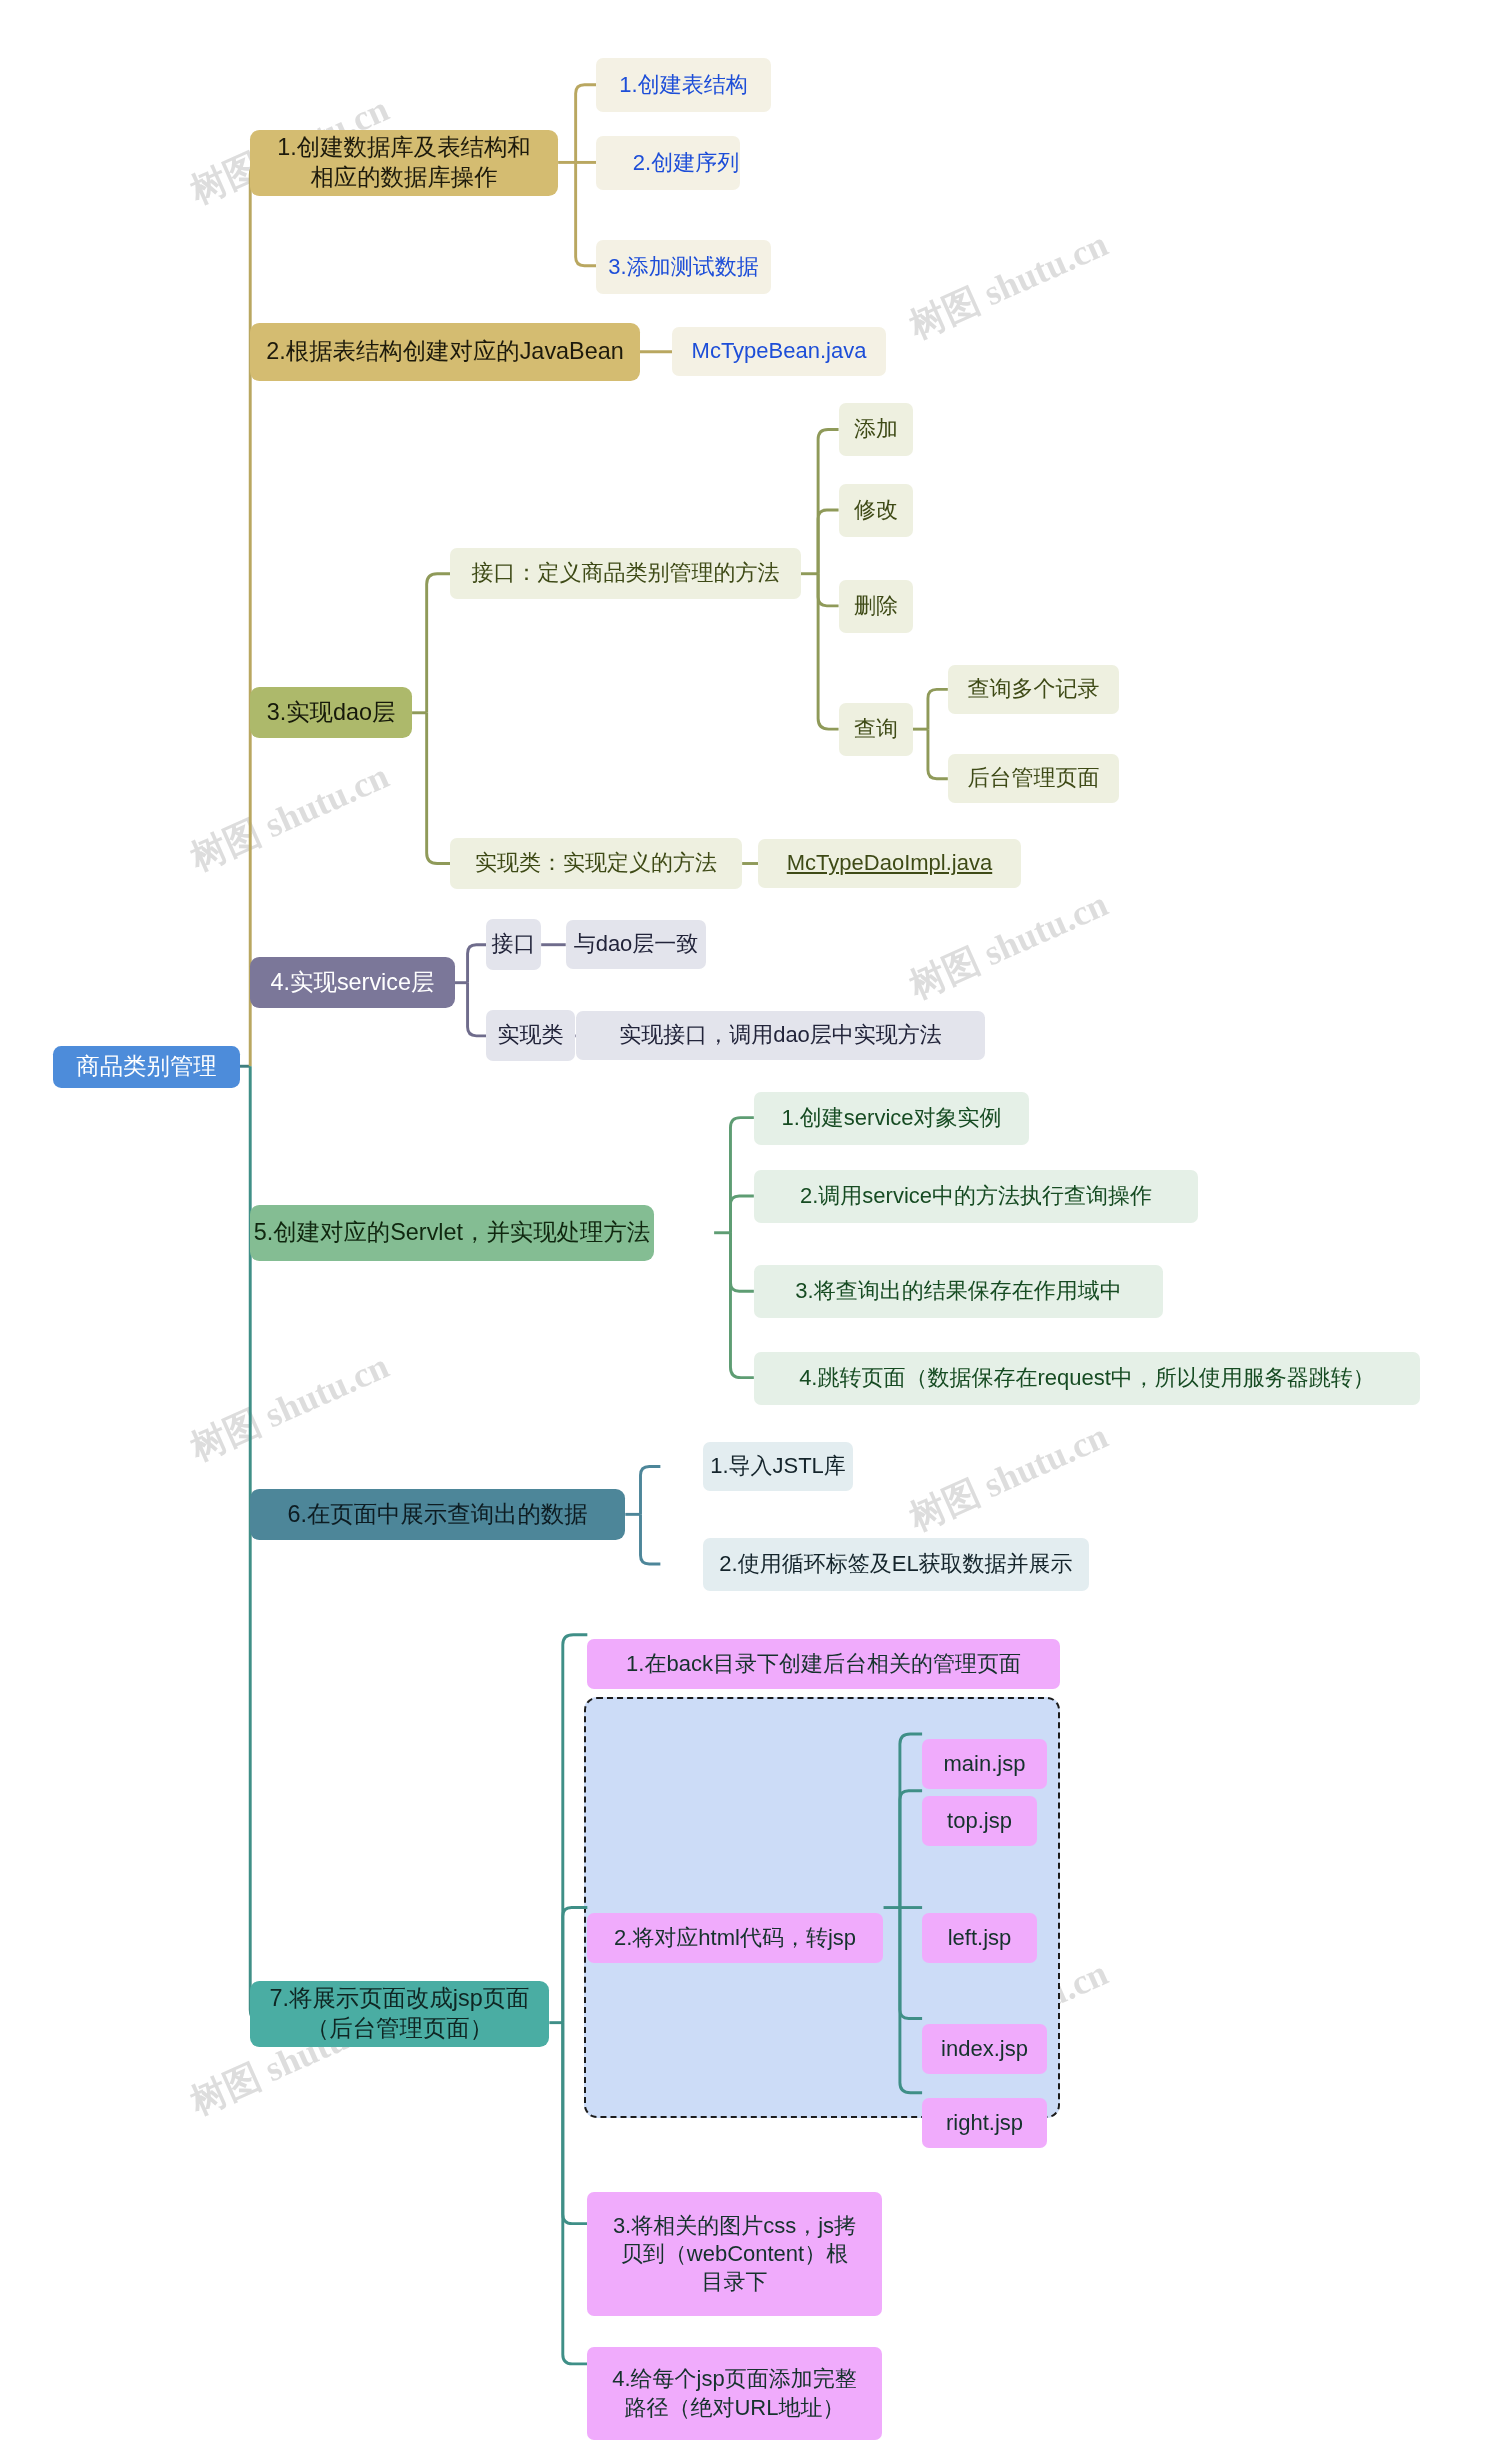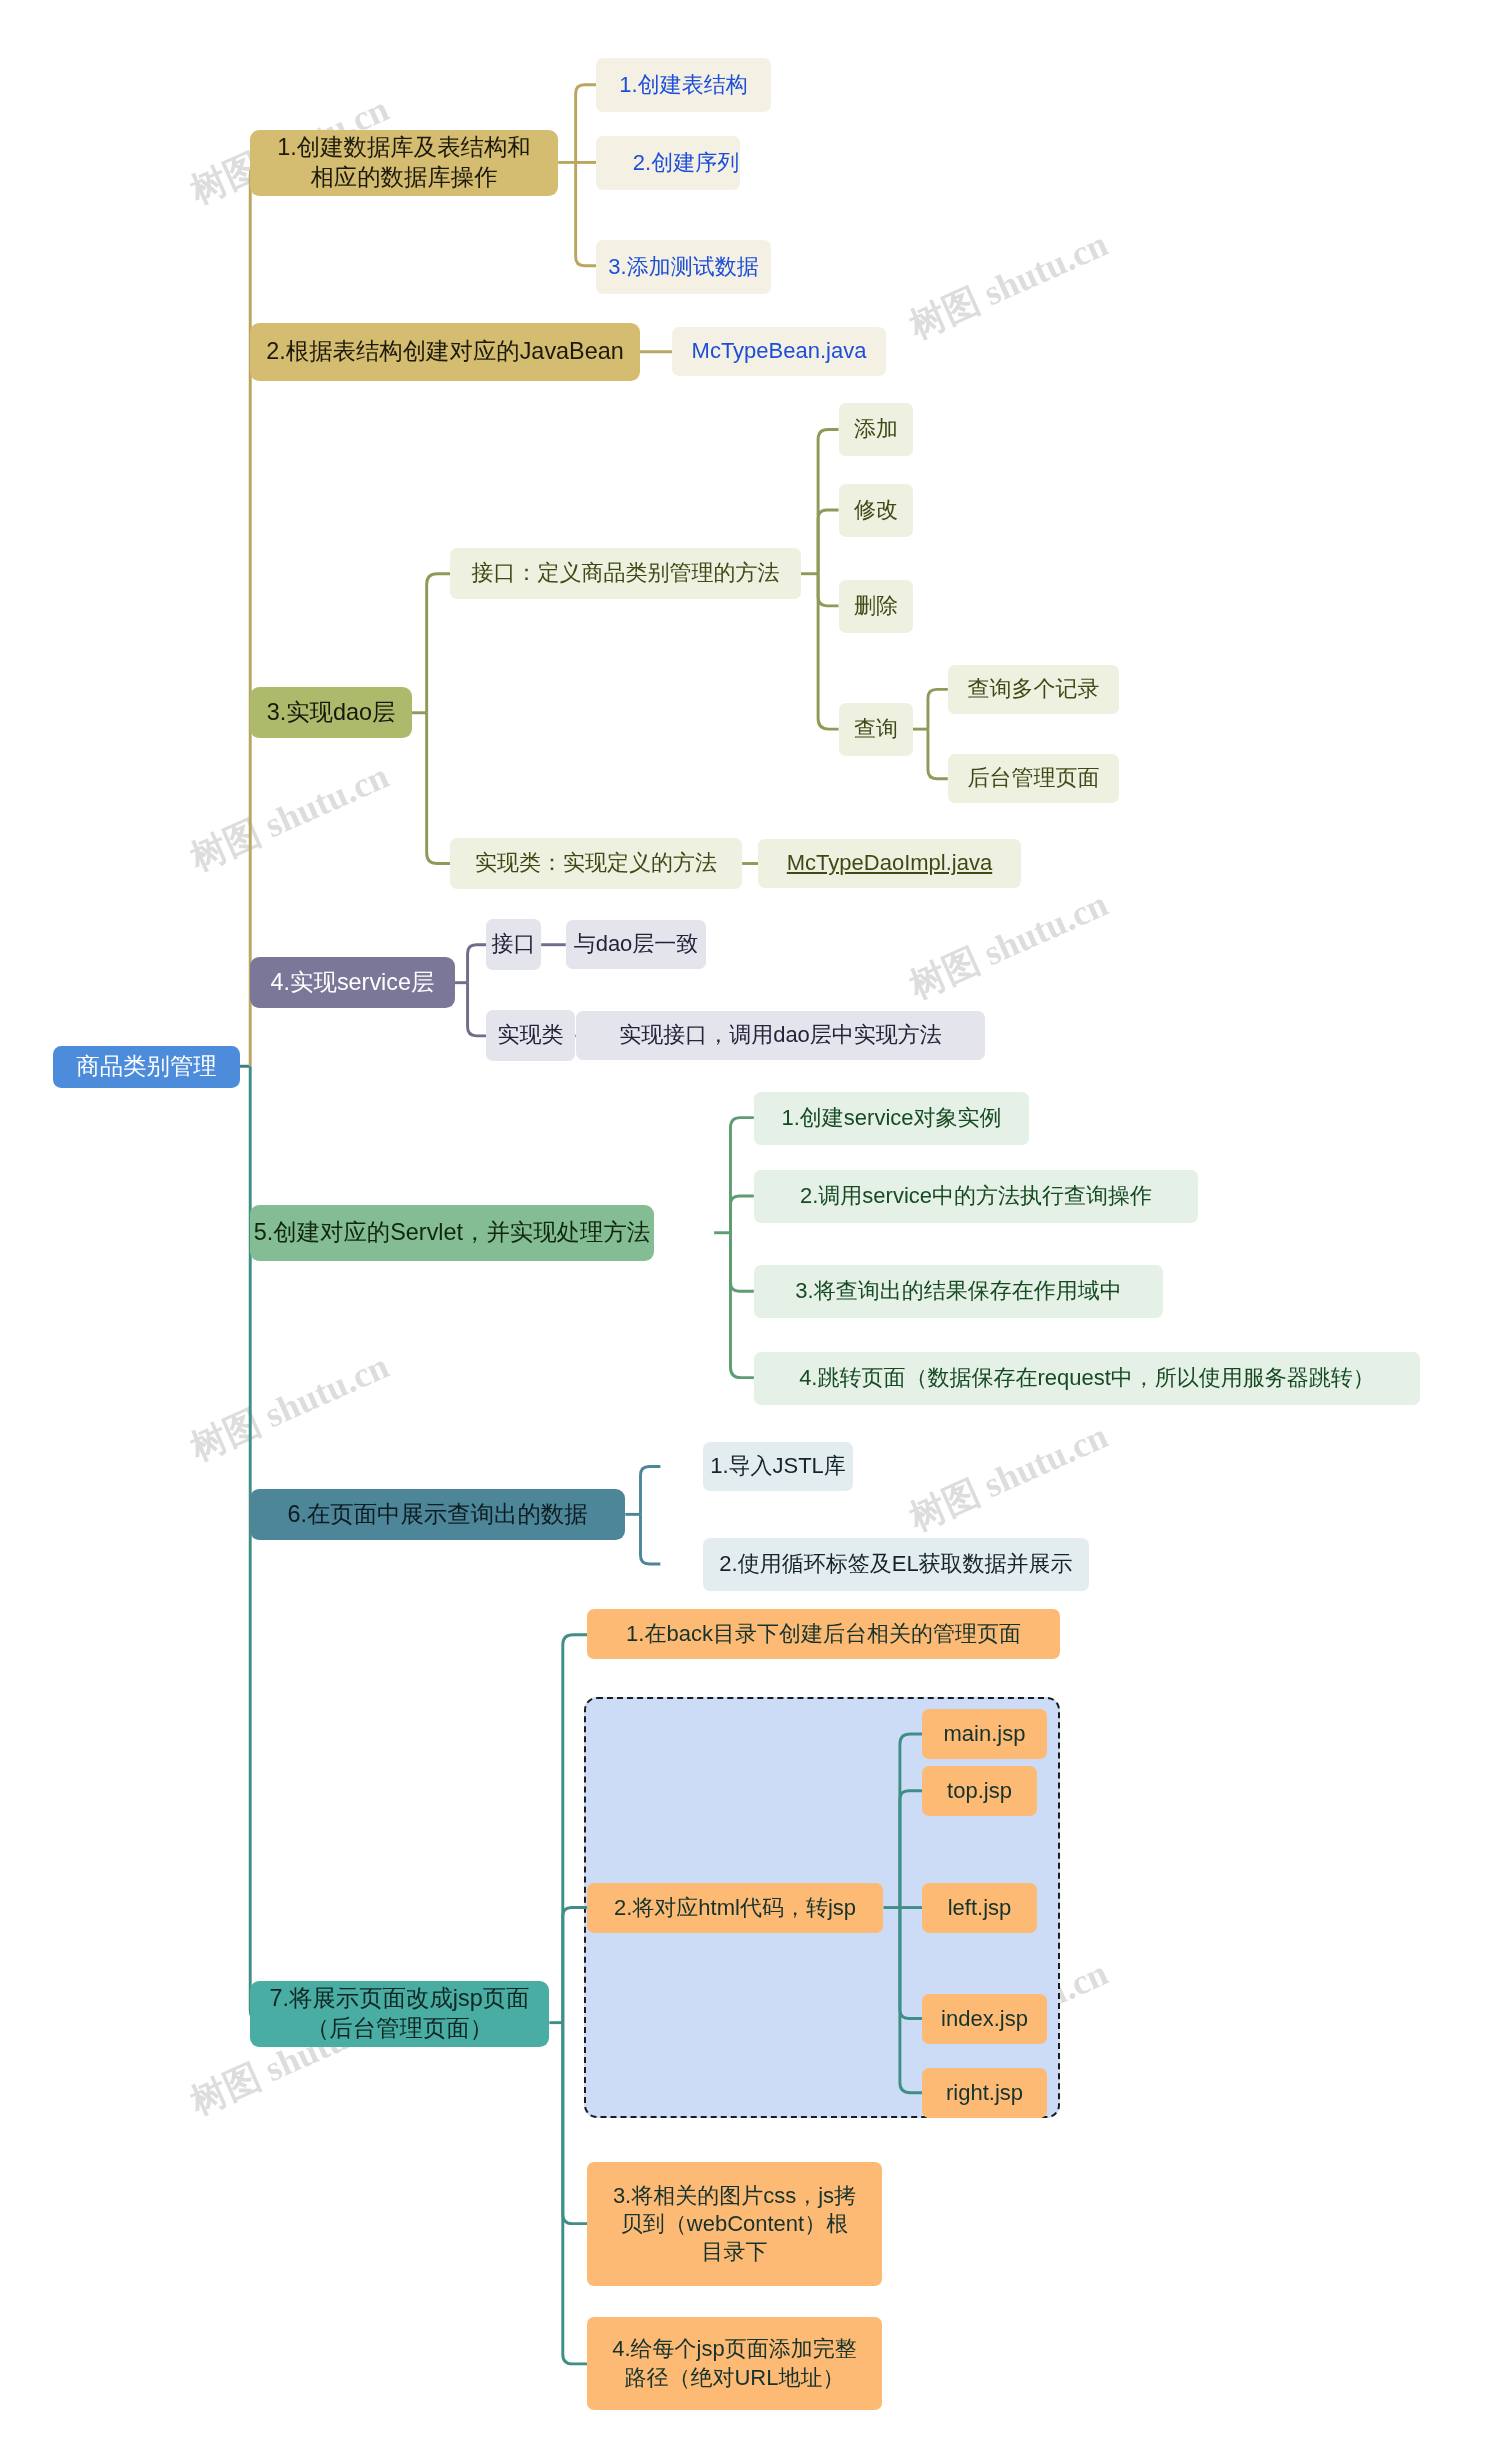--- a/index.html
+++ b/index.html
@@ -30,21 +30,21 @@
   .l1.green{background:#84bd93;color:#10270f;}
   .l1.teal{background:#4d8699;color:#0d1c22;}
   .l1.tealdark{background:#4aada3;color:#0f2623;}
 
   .l2{border-radius:7px;font-size:22px;}
   .l2.cream{background:#f4f1e4;color:#1d4ed8;}
   .l2.olive{background:#eef0e0;color:#3e4a16;}
   .l2.lav{background:#e3e4ec;color:#22243a;}
   .l2.mint{background:#e5f0e7;color:#164b22;}
   .l2.ice{background:#e3edf0;color:#14242b;margin-left:43px;}
-  .l2.pale{background:#fdba74;color:#15322c;}
+  .l2.pale{background:#f0abfc;color:#15322c;margin-top:30px;}
 
   .dashbox{position:absolute;z-index:2;background:#ccdcf7;border:2.9px dashed #1b1b1b;
            border-radius:13px;box-sizing:border-box;}
 </style>
 </head>
 <body>
 
 <div id="canvas">
 
   <div id="watermarks">

